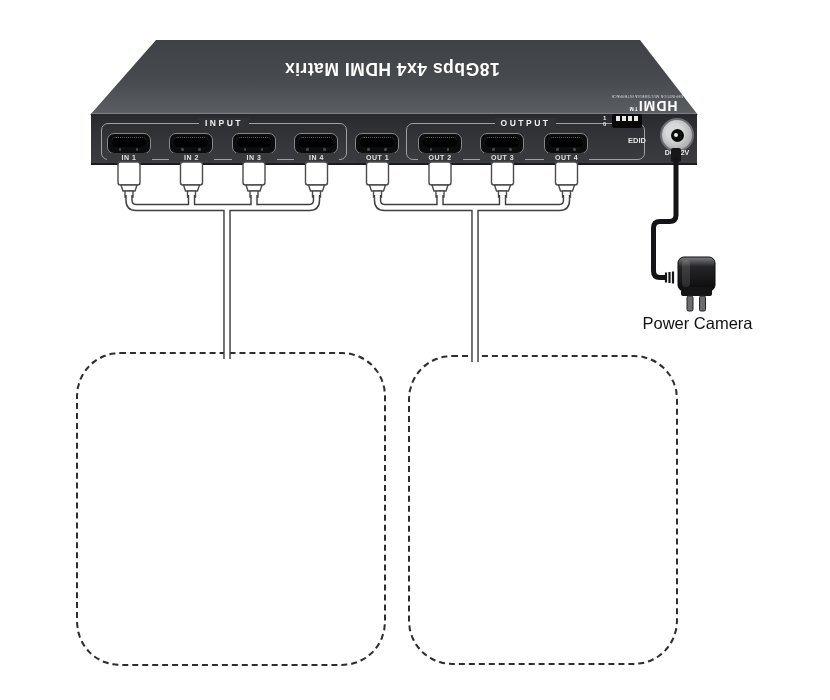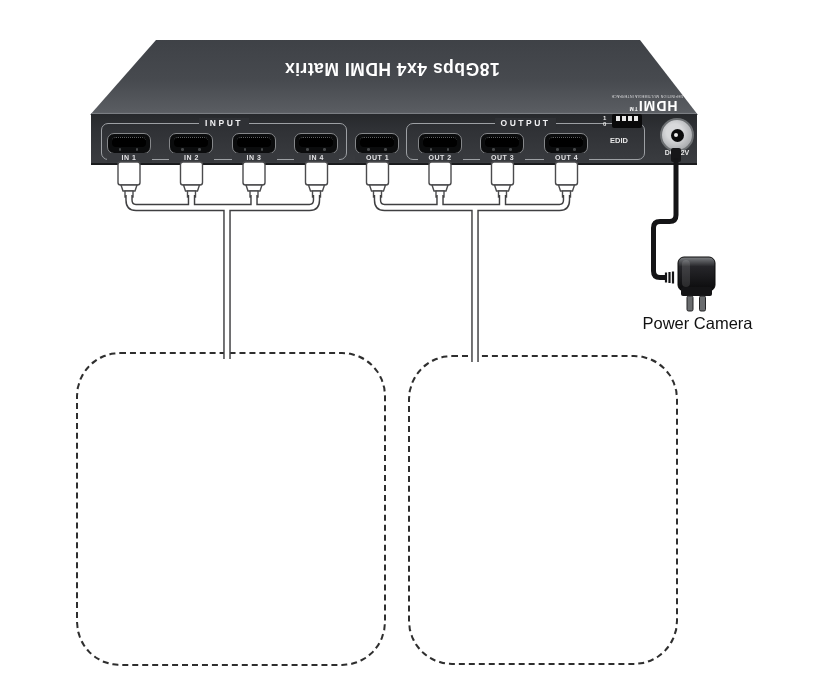--- a/index.html
+++ b/index.html
@@ -28,21 +28,21 @@
   .hdmi-port::before{content:"";position:absolute;left:4px;right:4px;top:3px;height:9px;
     background:#000;border-radius:4px;border-top:1px dotted #5c5e60;}
   .hdmi-port::after{content:"";position:absolute;left:11px;bottom:2.5px;width:2.5px;height:2.5px;
     border-radius:50%;background:#46484a;box-shadow:17px 0 0 #46484a;}
   .port-label{position:absolute;top:40px;width:45px;text-align:center;font-size:7px;
     font-weight:bold;letter-spacing:.5px;color:#e4e4e6;background:#37393d;line-height:9px;}
   .edid-io{position:absolute;left:512px;top:2px;font-size:6px;line-height:6px;font-weight:bold;color:#e8e8e8;text-align:center;}
   .dip{position:absolute;left:521px;top:1px;width:30px;height:14px;background:#09090a;
     border-radius:2px;display:flex;align-items:flex-start;padding:2px 0 0 4px;box-sizing:border-box;gap:2px;}
   .dip span{width:4px;height:5px;background:#e8e8e8;display:block;}
-  .edid-label{position:absolute;left:519px;top:23px;width:36px;text-align:left;
+  .edid-label{position:absolute;left:519px;top:23px;width:36px;text-align:right;
     font-size:7.5px;font-weight:bold;color:#e8e8e8;}
   .dc-outer{position:absolute;left:569px;top:5px;width:30px;height:30px;border-radius:50%;
     border:2px solid #6d7073;background:radial-gradient(circle at 42% 40%,#d8d9db 0 32%,#aeb0b3 70%,#808285 100%);}
   .dc-inner{position:absolute;left:8.5px;top:8.5px;width:13px;height:13px;background:#0b0b0c;border-radius:50%;}
   .dc-dot{position:absolute;left:3px;top:4px;width:4px;height:4px;background:#ececec;border-radius:50%;}
   .dc-label{position:absolute;left:554px;top:36px;width:64px;text-align:center;
     font-size:7px;font-weight:bold;color:#e8e8e8;}
   
   .dash-box{position:absolute;border:2px dashed #2e2e2e;border-radius:44px;background:#fff;}
   .box-src{left:76px;top:352px;width:306px;height:310px;}

